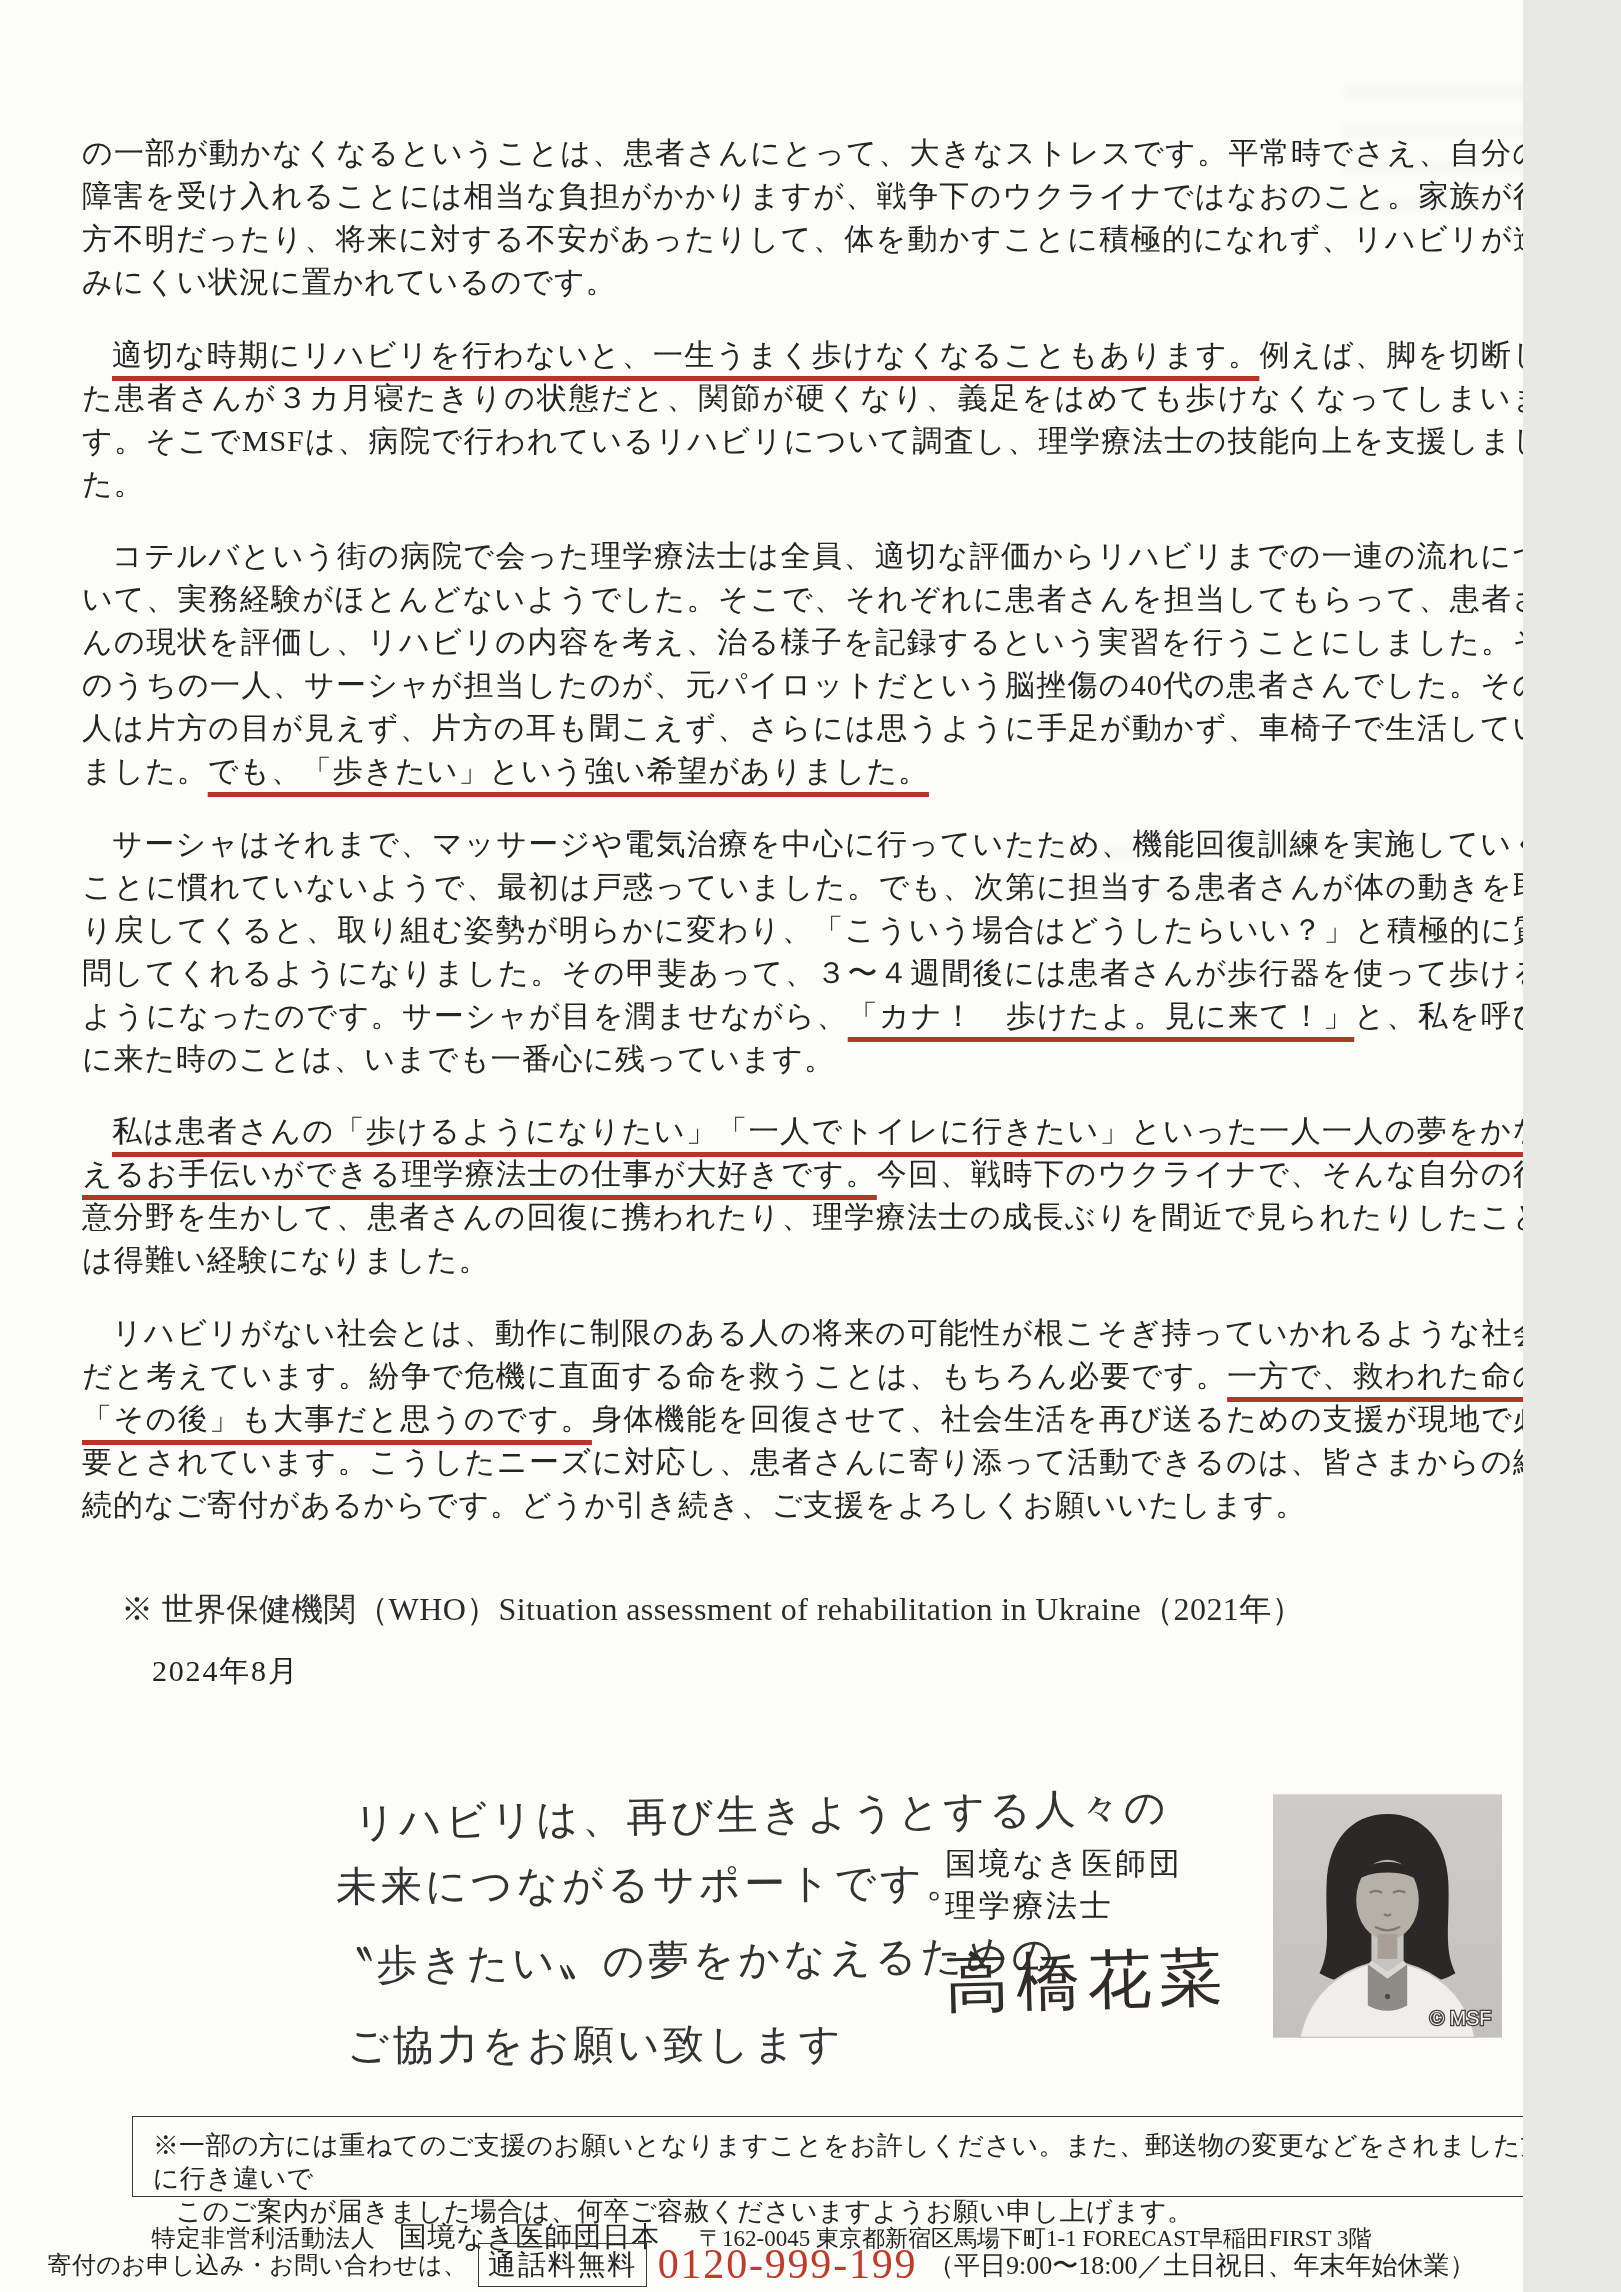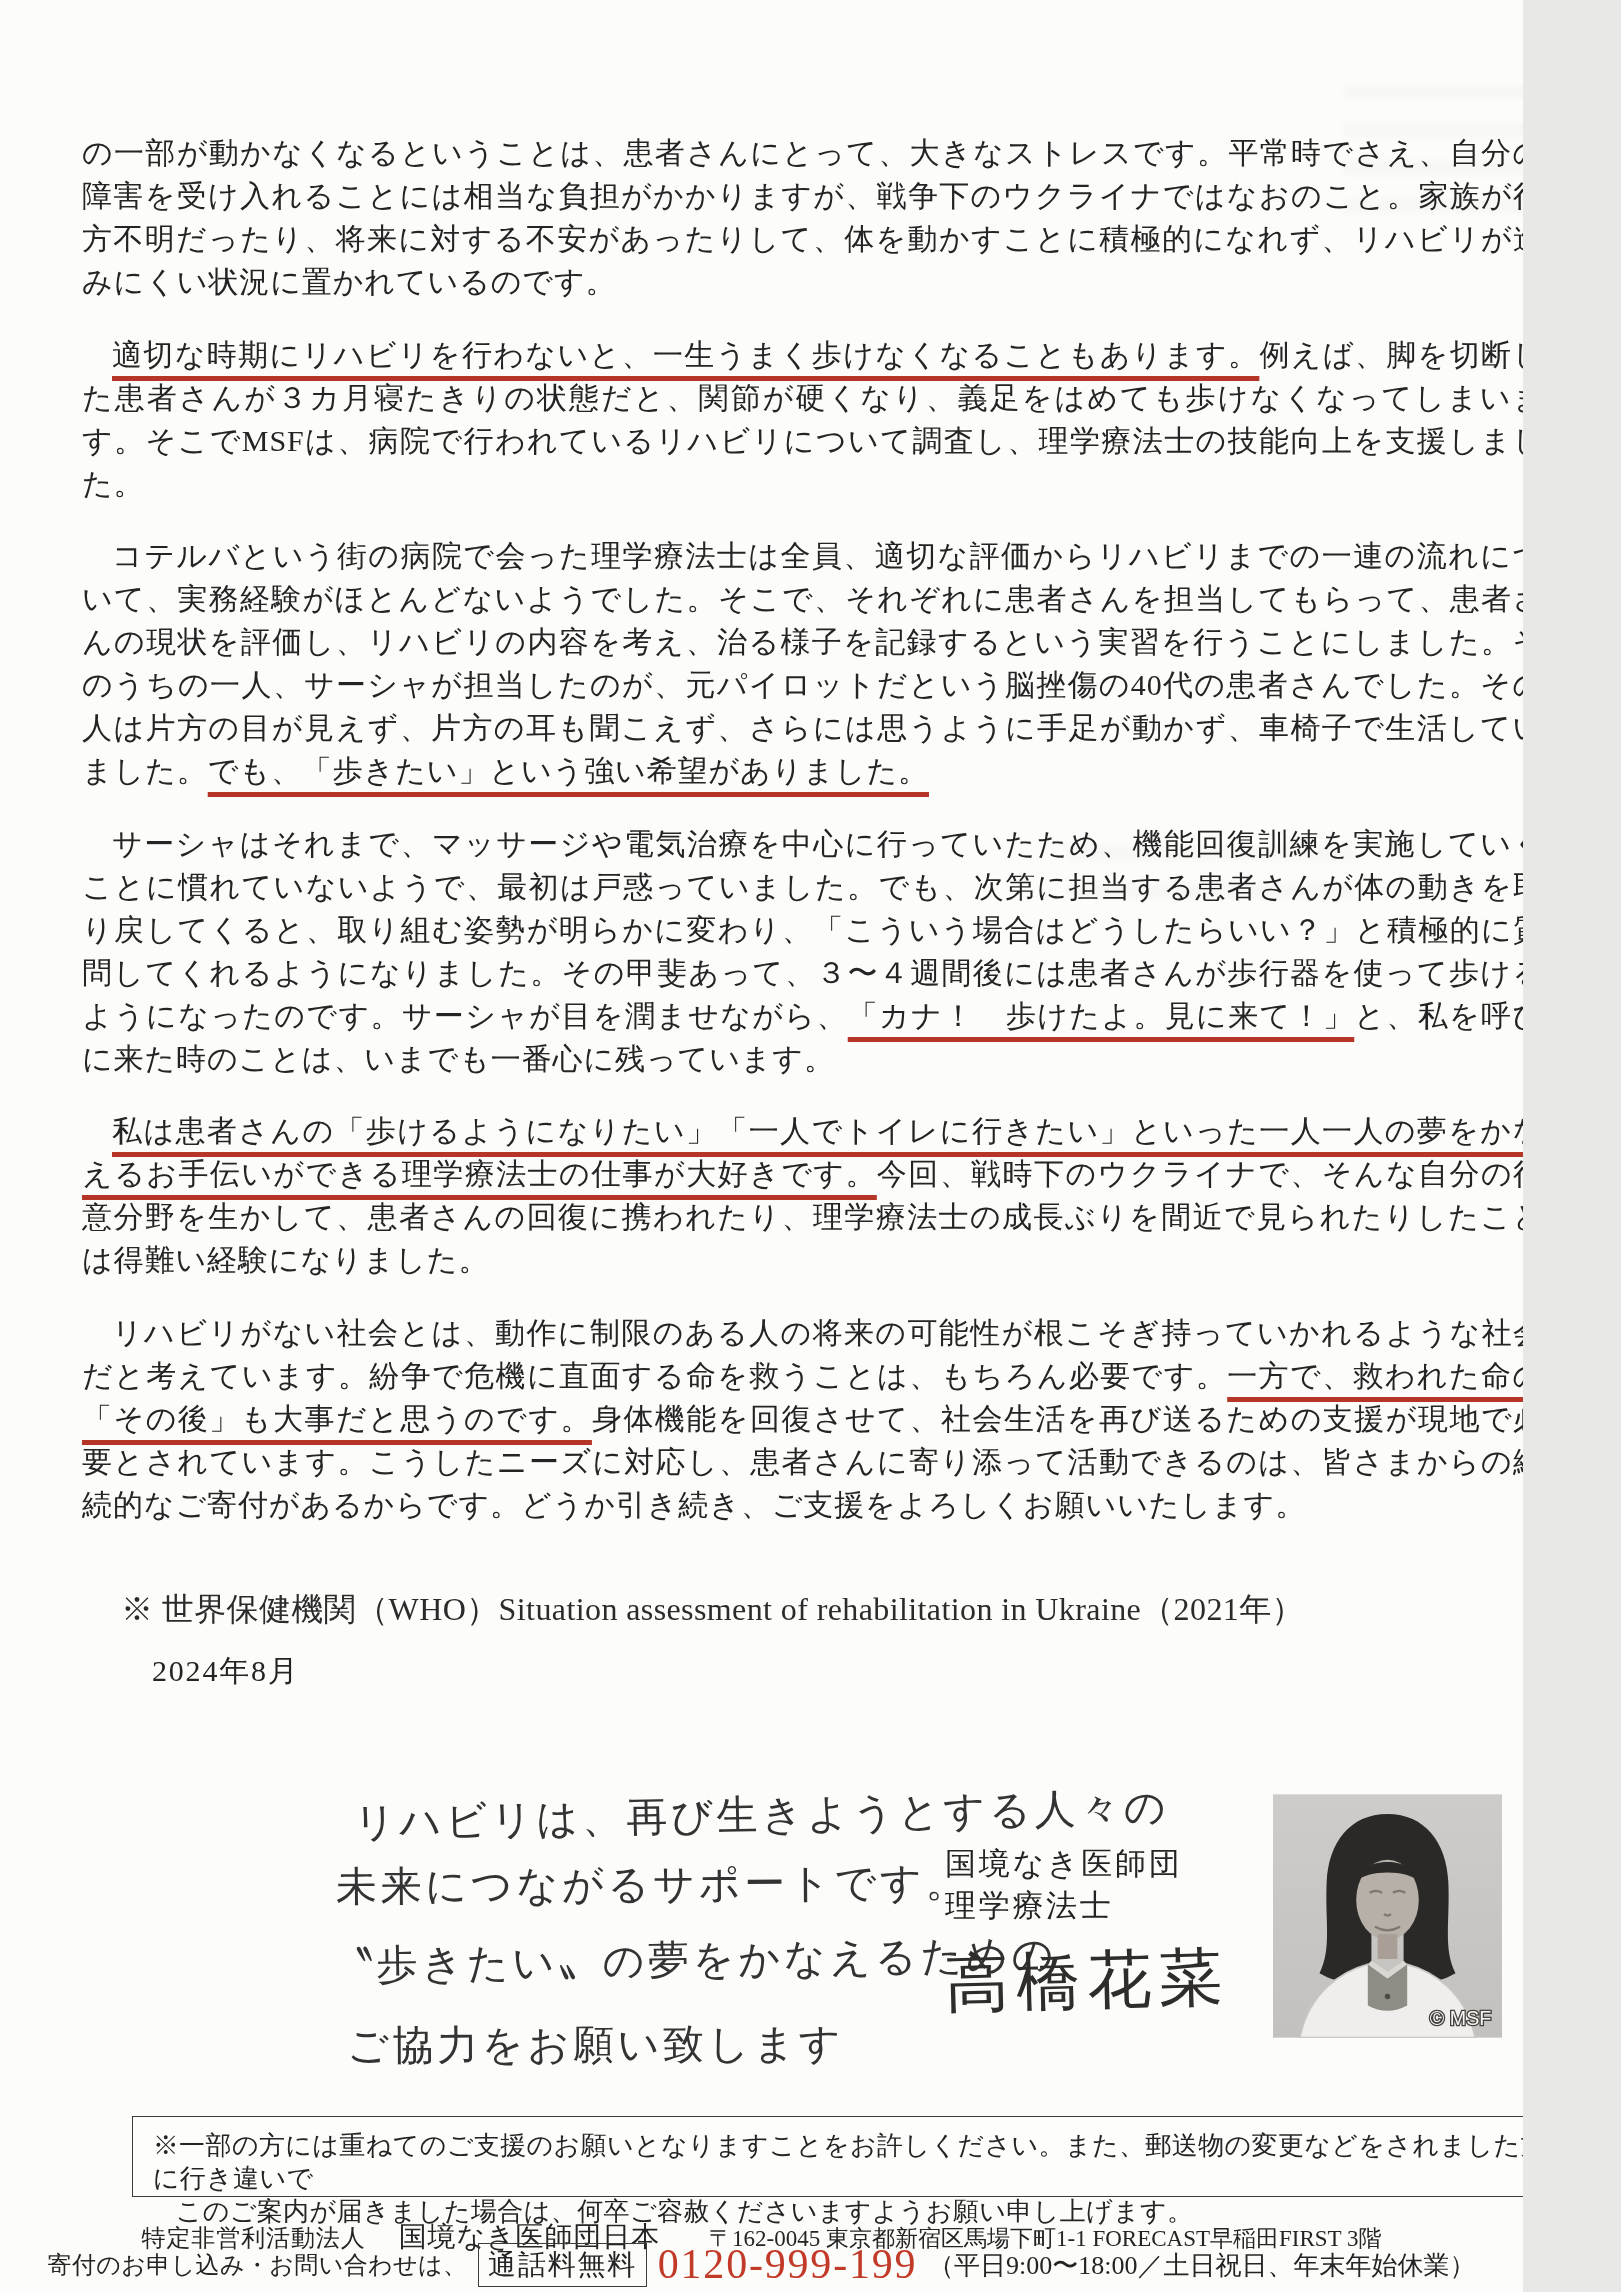--- a/index.html
+++ b/index.html
@@ -70,21 +70,21 @@
   
   .notice-box{
     position:absolute;left:132px;top:2116px;width:1429px;height:81px;
     border:1.8px solid #3c3c3a;background:#fdfdfc;box-sizing:border-box;
     padding:11.6px 0 0 19.7px;font-size:26px;line-height:33px;letter-spacing:0.4px;
   }
   .notice-line:nth-child(2){padding-left:23px;}
   
   .footer-line1{
     position:absolute;left:0;top:2218px;width:100%;
-    display:flex;justify-content:center;align-items:baseline;gap:33px;
+    display:flex;justify-content:center;align-items:baseline;gap:23px;
     white-space:nowrap;
   }
   .org-type{font-size:24px;letter-spacing:0.9px;}
   .org-name{font-size:28px;letter-spacing:0.9px;}
   .org-address{font-size:23px;letter-spacing:0;margin-left:16px;}
   .footer-line2{
     position:absolute;left:0;top:2243px;width:100%;
     display:flex;justify-content:center;align-items:center;gap:10.7px;
     white-space:nowrap;
   }

